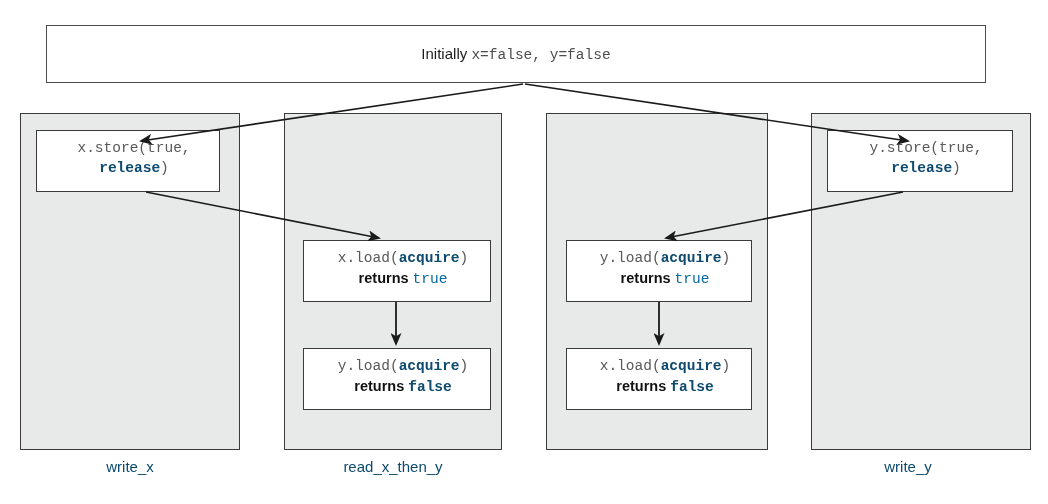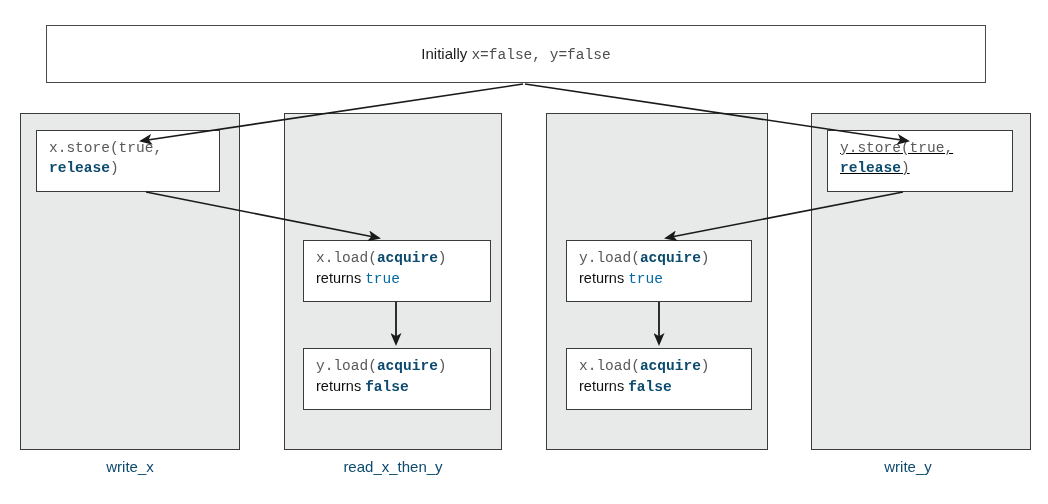--- a/index.html
+++ b/index.html
@@ -79,46 +79,47 @@
   .lbl4 { left: 798px; width: 220px; }
 
   .op-box {
     position: absolute;
     background: #ffffff;
     border: 1.5px solid #3b3b3b;
     box-sizing: border-box;
     z-index: 3;
     padding: 7px 0 0 12px;
     line-height: 1.38;
+    text-align: center;
   }
   .op-line {
     font-family: "Liberation Mono", monospace;
     font-size: 14.5px;
     color: #595959;
     white-space: pre;
   }
   .op-line .kw {
     color: #0c4a6e;
     font-weight: bold;
   }
   .op-line .punct { color: #595959; }
   .op-line .sans {
     font-family: "Liberation Sans", sans-serif;
     font-size: 14.5px;
     color: #111111;
-    font-weight: normal;
+    font-weight: bold;
   }
   .op-line .val-mono {
     font-family: "Liberation Mono", monospace;
     color: #0369a1;
   }
 
   
   .b-store1 { left: 36px;  top: 130px; width: 184px; height: 62px; }
-  .b-store4 { left: 827px; top: 130px; width: 186px; height: 62px; text-decoration: underline; }
+  .b-store4 { left: 827px; top: 130px; width: 186px; height: 62px; }
   .b-c2r1   { left: 303px; top: 240px; width: 188px; height: 62px; }
   .b-c2r2   { left: 303px; top: 348px; width: 188px; height: 62px; }
   .b-c3r1   { left: 566px; top: 240px; width: 186px; height: 62px; }
   .b-c3r2   { left: 566px; top: 348px; width: 186px; height: 62px; }
 </style>
 </head>
 <body>
 
 <div id="canvas">
 

